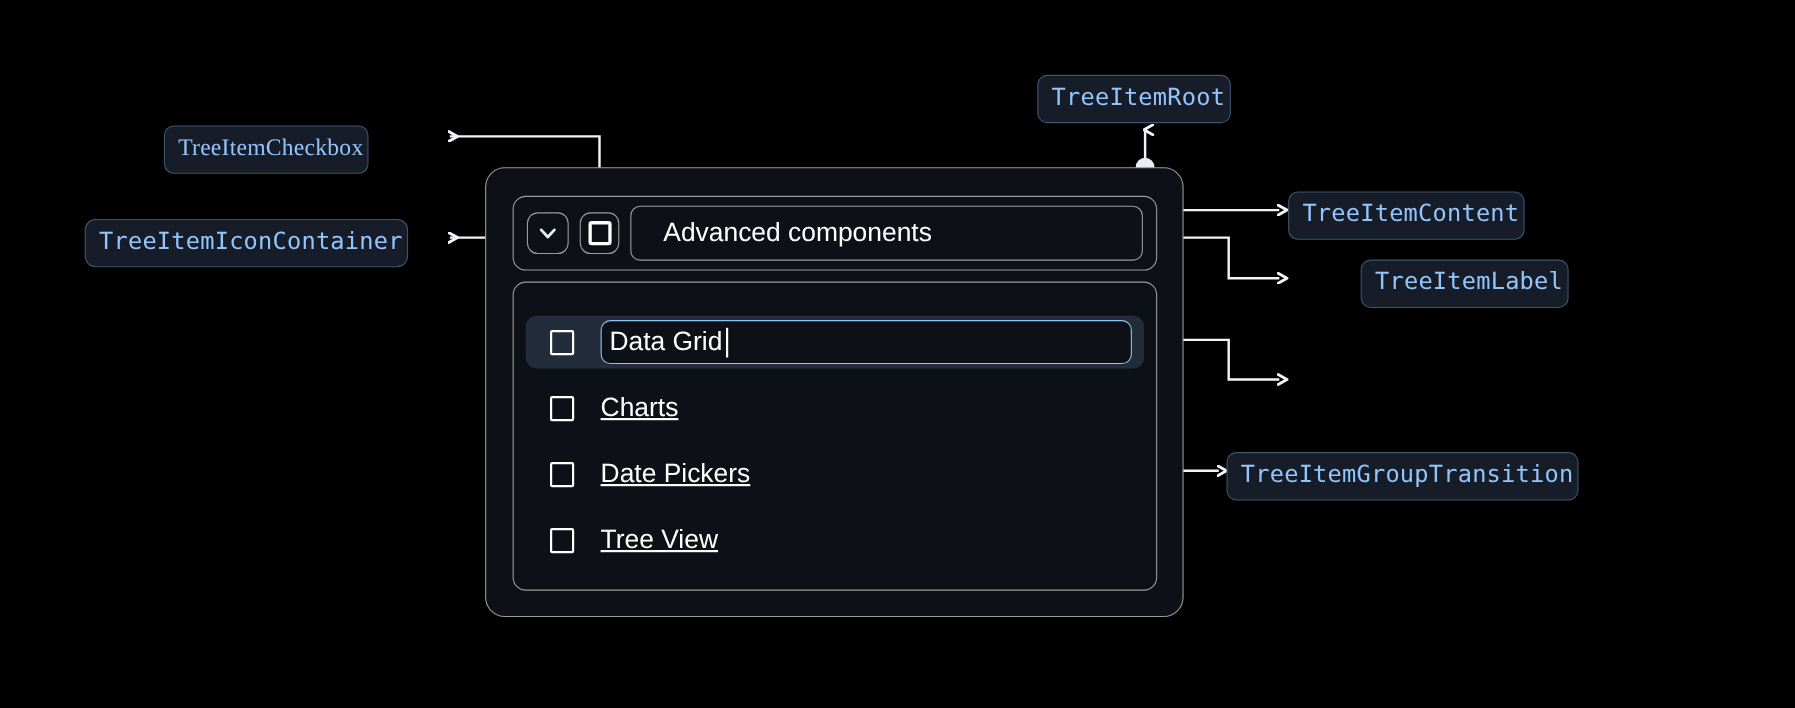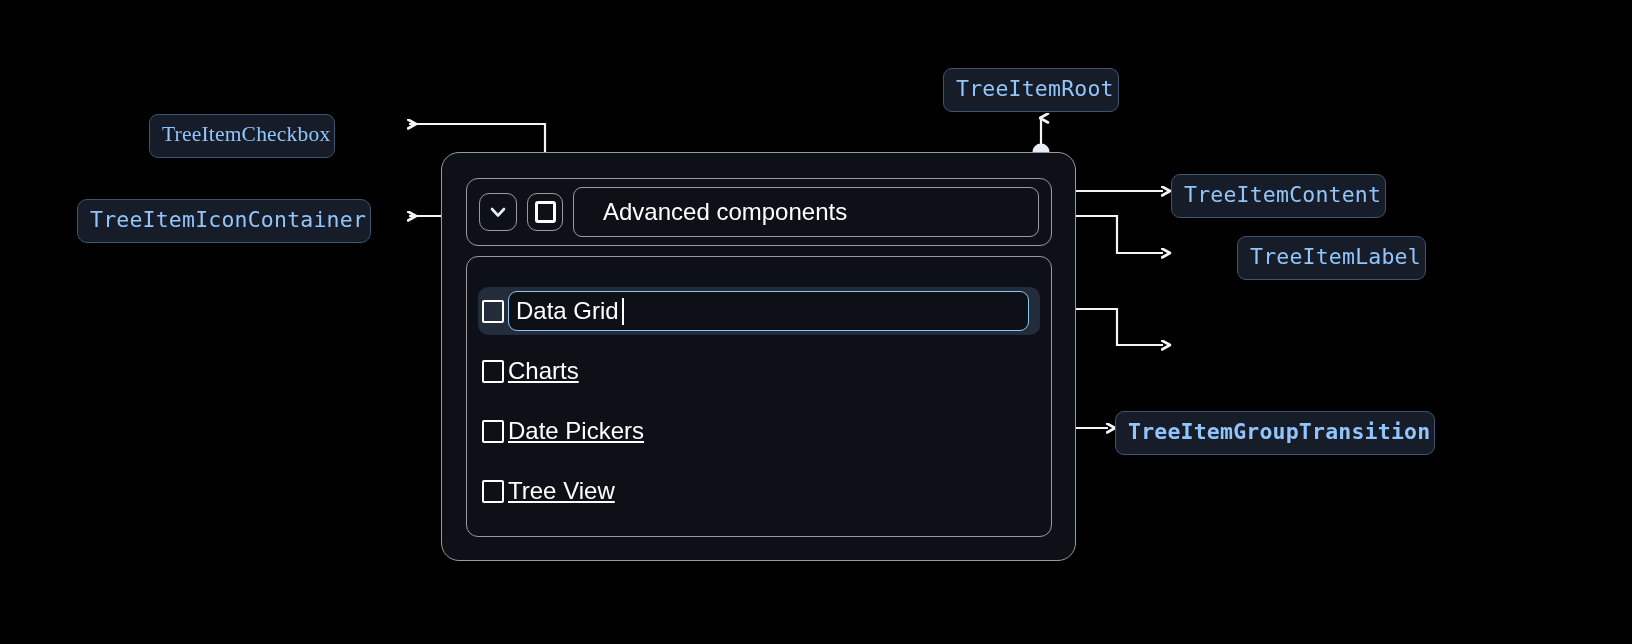--- a/index.html
+++ b/index.html
@@ -89,22 +89,22 @@
     border-radius:12px;
     box-sizing:border-box;
     padding-top:30px;
   }
   .tree-item{
     position:relative;
     height:48px;
     margin:0 11px 12px 11px;
     border-radius:10px;
     display:flex;align-items:center;
-    gap:4px;
-    padding-left:4px;
+    gap:24px;
+    padding-left:22px;
     box-sizing:border-box;
   }
   .tree-item.selected{background:#222c3a;}
   .item-cb{
     width:22px;height:23px;
     border:2.5px solid #ffffff;
     border-radius:2px;
     box-sizing:border-box;
     flex:0 0 auto;
   }
@@ -227,15 +227,15 @@
 
   <div class="pill" style="left:77px;   top:199px;border-radius:10px;">TreeItemIconContainer</div>
 
   <div class="pill" style="left:943px;  top:68px;">TreeItemRoot</div>
 
   <div class="pill" style="left:1171px; top:174px;">TreeItemContent</div>
 
   <div class="pill" style="left:1237px; top:236px;">TreeItemLabel</div>
 
 
-  <div class="pill" style="left:1115px; top:411px;font-weight:bold;">TreeItemGroupTransition</div>
+  <div class="pill" style="left:1115px; top:411px;">TreeItemGroupTransition</div>
 
 </div>
 
 </body></html>

